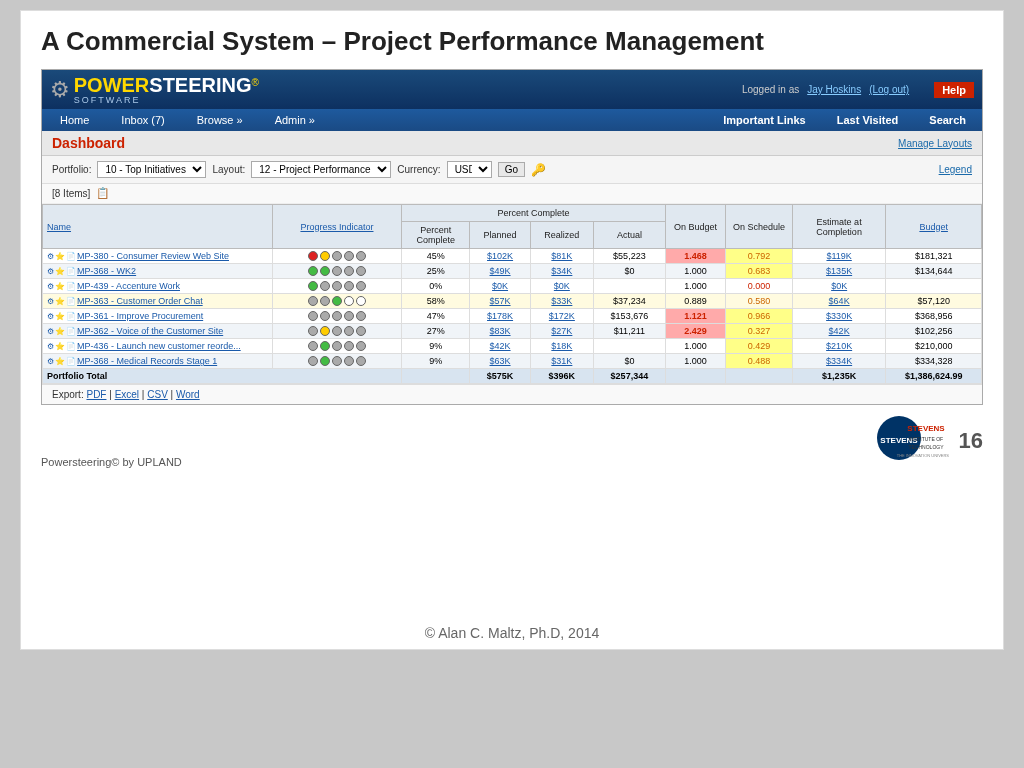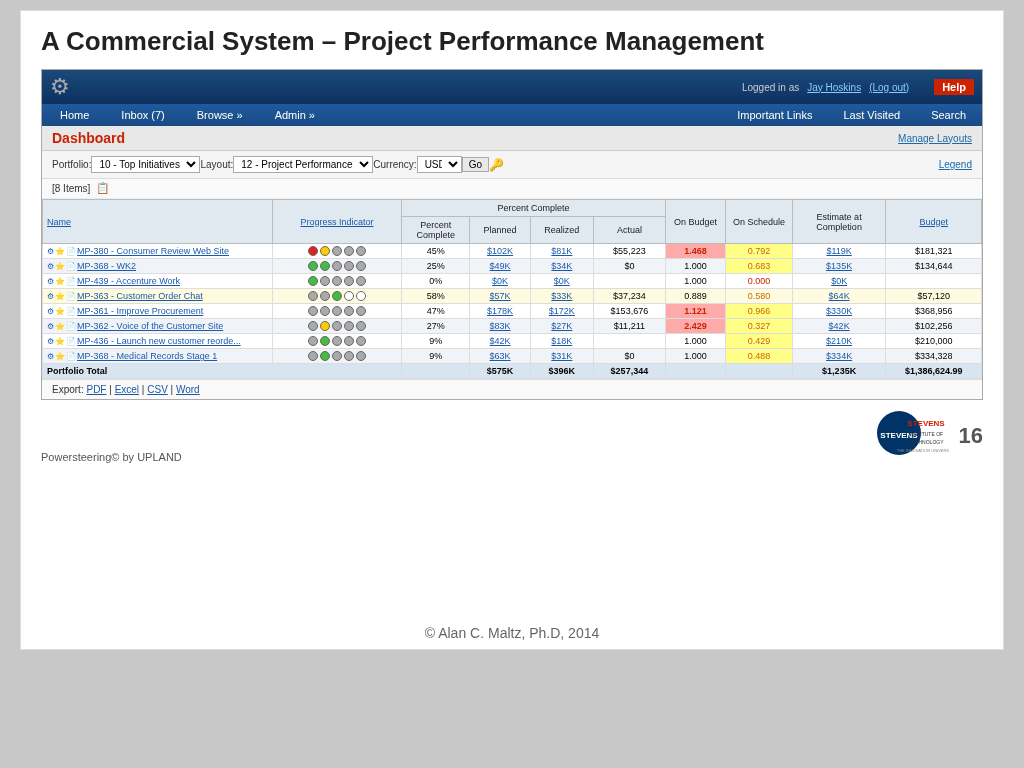--- a/index.html
+++ b/index.html
@@ -124,20 +124,21 @@
       font-size: 11px;
       padding: 5px 10px;
       cursor: pointer;
       white-space: nowrap;
     }
 
     .nav-right {
       display: flex;
       align-items: flex-start;
       gap: 15px;
+      font-weight: bold;
     }
 
     .nav-right-item {
       color: white;
       font-size: 11px;
       padding: 5px 8px;
       cursor: pointer;
     }
 
     
@@ -162,20 +163,21 @@
       text-decoration: underline;
       cursor: pointer;
     }
 
     
     .filter-bar {
       background: #f5f5f5;
       padding: 5px 10px;
       display: flex;
       align-items: center;
+      gap: 6px;
       border-bottom: 1px solid #ddd;
     }
 
     .filter-label {
       font-size: 10px;
       color: #333;
       white-space: nowrap;
     }
 
     .filter-select {
@@ -376,20 +378,24 @@
 
 <div class="slide-container">
 
   <div class="slide-title">A Commercial System – Project Performance Management</div>
 
   <div class="app-container">
 
     <div class="app-topbar">
       <div class="logo-area">
         <span class="logo-gear">⚙</span>
+        <div>
+          <span class="logo-power">POWER</span><span class="logo-steering">STEERING</span><sup style="color:#ffd700;font-size:10px;">®</sup>
+          <span class="logo-software">SOFTWARE</span>
+        </div>
       </div>
       <div class="top-right-bar">
         <span class="login-text">Logged in as</span>
         <span class="login-link">Jay Hoskins</span>
         <span class="login-link">(Log out)</span>
         <button class="help-btn">Help</button>
       </div>
     </div>
 
     <div class="app-navbar">

